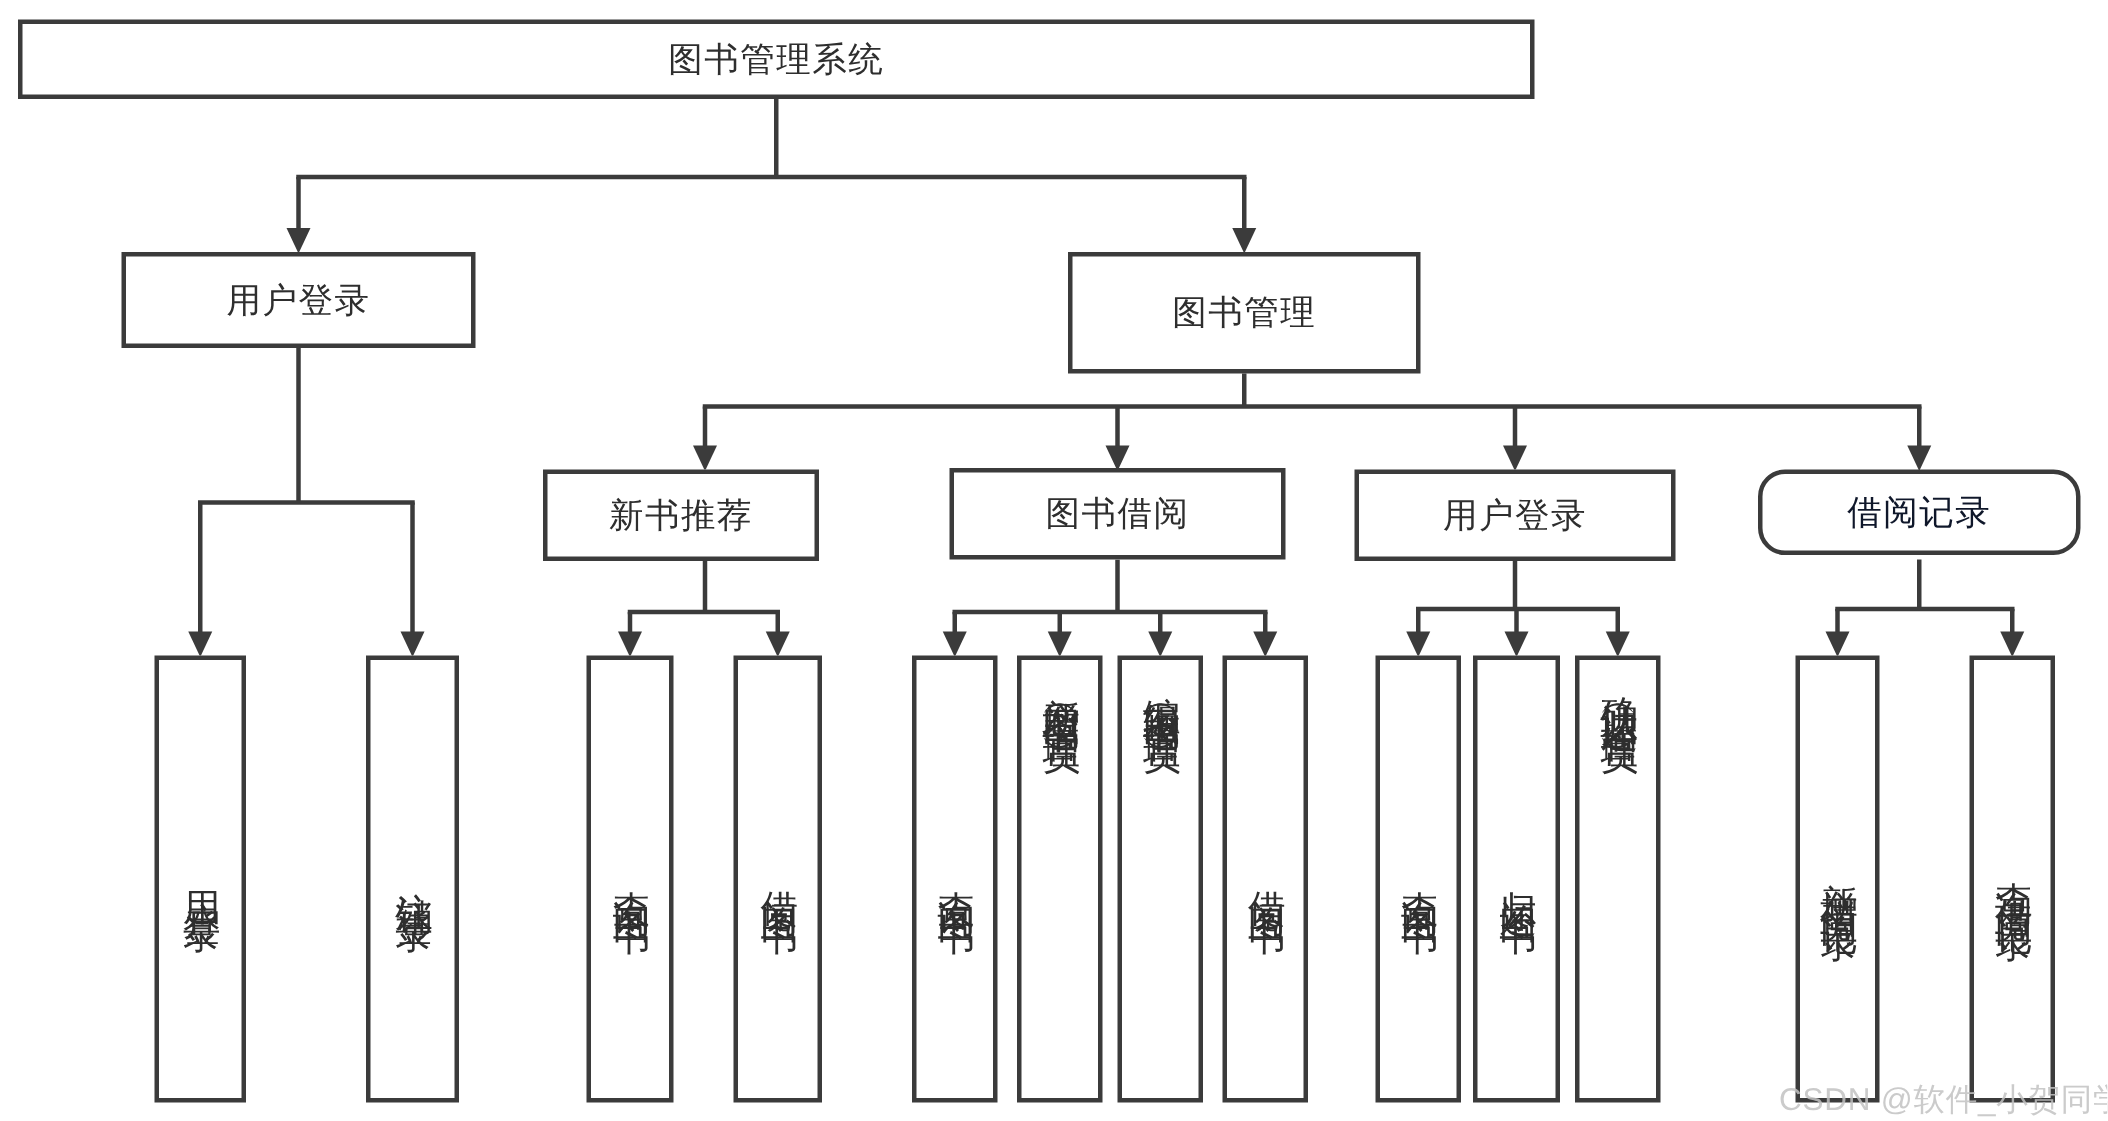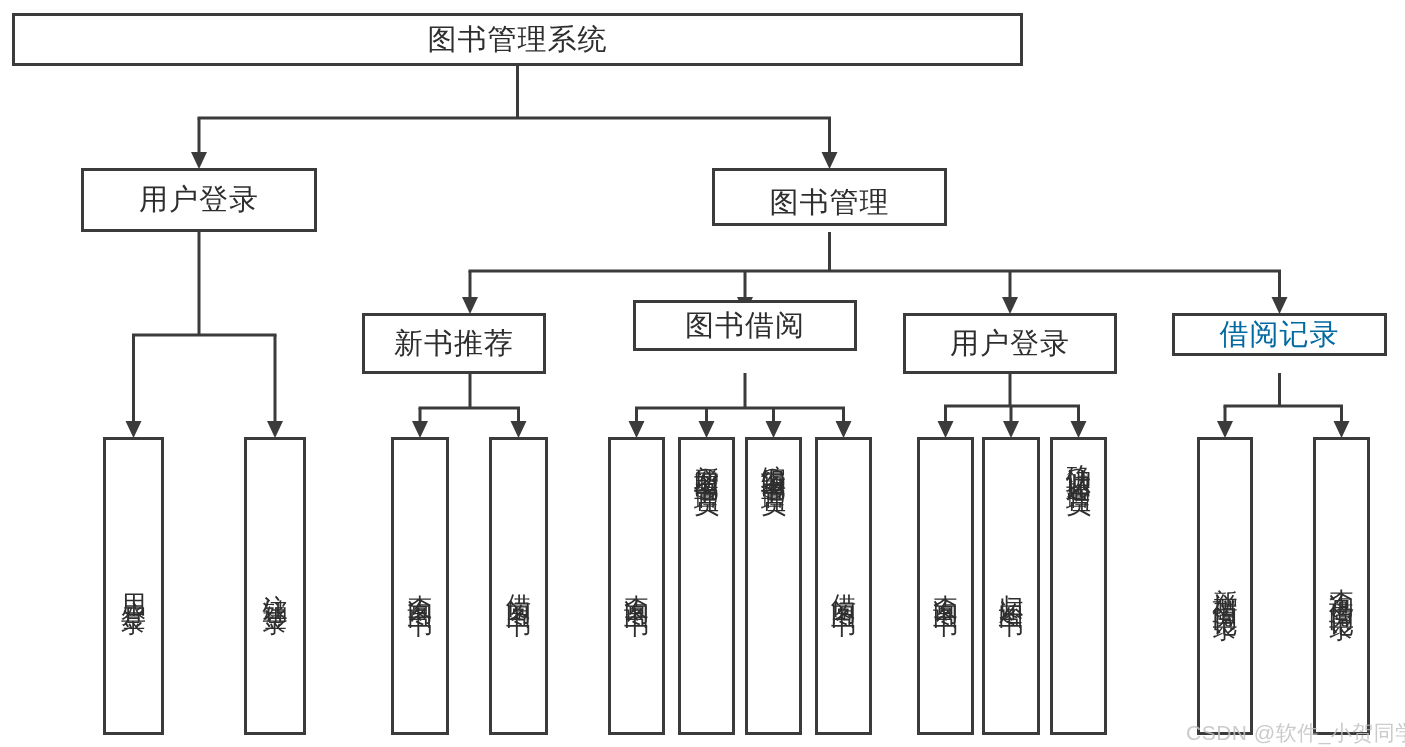--- a/index.html
+++ b/index.html
@@ -16,21 +16,21 @@
     position:absolute;
     box-sizing:border-box;
     background:#ffffff;
     border:3px solid #3b3b3b;
     display:flex;
     align-items:center;
     justify-content:center;
     color:#2e2e2e;
   }
   .node.horizontal .node-label{
-    font-size:29px;
+    font-size:23px;
     letter-spacing:1px;
     white-space:nowrap;
   }
   .node.vertical{align-items:center;}
   .node.vertical.top-align{align-items:flex-start;padding-top:5px;}
   .node.vertical .node-label{
     writing-mode:vertical-lr;
     font-size:25px;
     letter-spacing:6px;
     line-height:1;
@@ -105,33 +105,33 @@
       <line x1="1341.5" y1="406" x2="1341.5" y2="422" stroke="#3b3b3b" stroke-width="3"></line>
       <polygon points="1333.5,421 1349.5,421 1341.5,438" fill="#3b3b3b"></polygon>
     </svg>
   <div class="nodes-layer">
       <div class="node horizontal" style="left: 12px; top: 13px; width: 1011px; height: 53px; border-color: rgb(59, 59, 59); color: rgb(46, 46, 46);">
         <span class="node-label">图书管理系统</span>
       </div>
       <div class="node horizontal" style="left: 81px; top: 168px; width: 236px; height: 64px; border-color: rgb(59, 59, 59); color: rgb(46, 46, 46);">
         <span class="node-label">用户登录</span>
       </div>
-      <div class="node horizontal" style="left: 712px; top: 168px; width: 235px; height: 58px; border-color: rgb(59, 59, 59); color: rgb(46, 46, 46); align-items: flex-end;">
+      <div class="node horizontal" style="left: 712px; top: 168px; width: 235px; height: 81px; border-color: rgb(59, 59, 59); color: rgb(46, 46, 46);">
         <span class="node-label">图书管理</span>
       </div>
       <div class="node horizontal" style="left: 362px; top: 313px; width: 184px; height: 61px; border-color: rgb(59, 59, 59); color: rgb(46, 46, 46);">
         <span class="node-label">新书推荐</span>
       </div>
-      <div class="node horizontal" style="left: 633px; top: 300px; width: 224px; height: 51px; border-color: rgb(59, 59, 59); color: rgb(46, 46, 46);">
+      <div class="node horizontal" style="left: 633px; top: 312px; width: 224px; height: 61px; border-color: rgb(59, 59, 59); color: rgb(46, 46, 46);">
         <span class="node-label">图书借阅</span>
       </div>
       <div class="node horizontal" style="left: 903px; top: 313px; width: 214px; height: 61px; border-color: rgb(59, 59, 59); color: rgb(46, 46, 46);">
         <span class="node-label">用户登录</span>
       </div>
-      <div class="node horizontal" style="left: 1172px; top: 313px; width: 215px; height: 43px; border-color: rgb(59, 59, 59); color: #0369a1;">
+      <div class="node horizontal" style="left: 1172px; top: 313px; width: 215px; height: 57px; border-color: rgb(59, 59, 59); color: #0f172a; border-radius: 18px;">
         <span class="node-label">借阅记录</span>
       </div>
       <div class="node vertical" style="left: 103px; top: 437px; width: 61px; height: 298px; border-color: rgb(59, 59, 59); color: rgb(46, 46, 46);">
         <span class="node-label">用户登录</span>
       </div>
       <div class="node vertical" style="left: 244px; top: 437px; width: 62px; height: 298px; border-color: rgb(59, 59, 59); color: rgb(46, 46, 46);">
         <span class="node-label">注销登录</span>
       </div>
       <div class="node vertical" style="left: 391px; top: 437px; width: 58px; height: 298px; border-color: rgb(59, 59, 59); color: rgb(46, 46, 46);">
         <span class="node-label">查询图书</span>

